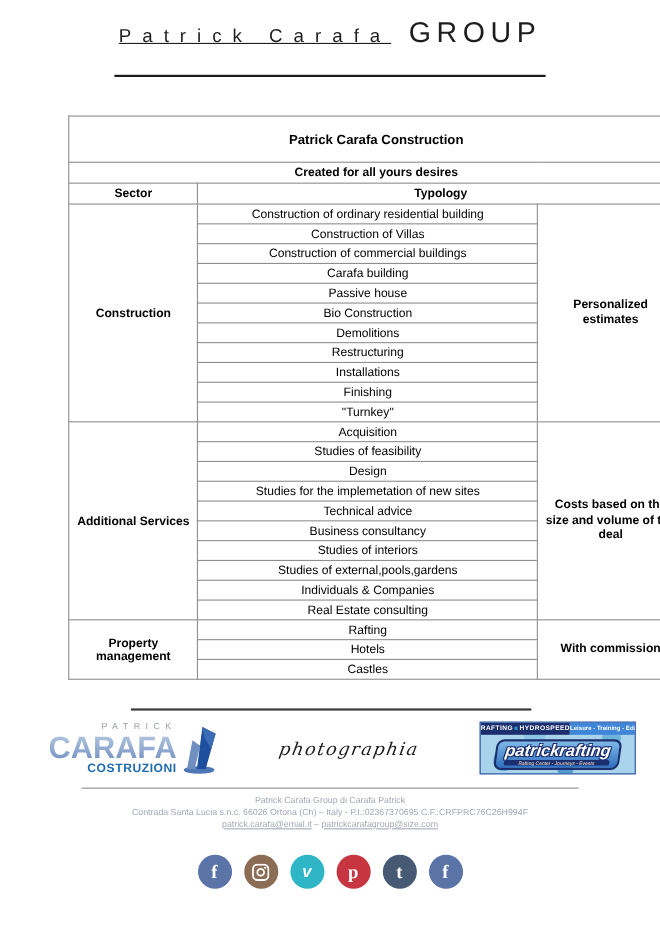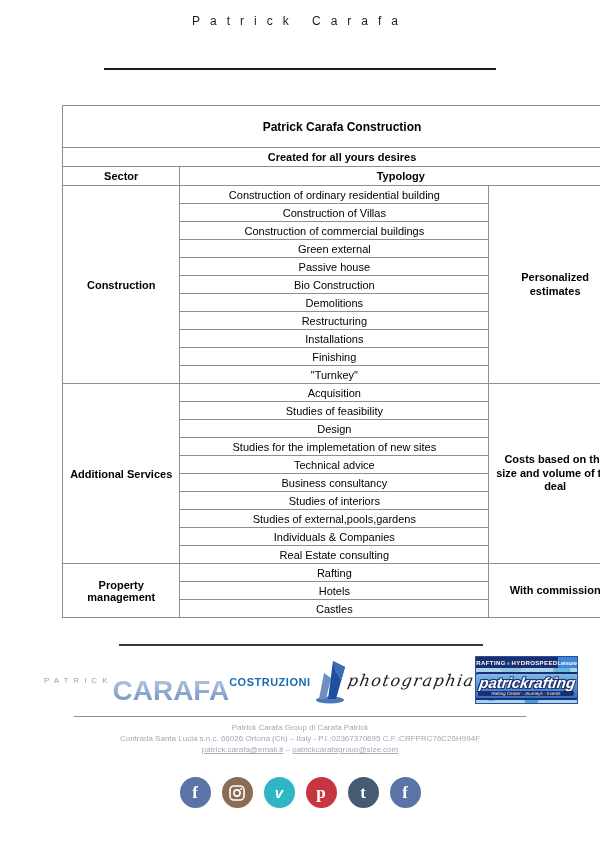--- a/index.html
+++ b/index.html
@@ -2,40 +2,40 @@
 <html><head>
 <meta charset="utf-8">
 <style>
   * { margin:0; padding:0; box-sizing:border-box; }
   html,body { background:#ffffff; }
   body { font-family:"Liberation Sans", sans-serif; }
   .page { position:relative; width:600px; height:848px; background:#fff; overflow:hidden; }
 
   
   .brand { position:absolute; top:14px; left:0; right:0; display:flex; justify-content:center; align-items:baseline; gap:16px; color:#1d1d1d; }
-  .brand-first { font-size:12px; letter-spacing:10px; font-weight:400; }
+  .brand-first { font-size:17px; letter-spacing:10px; font-weight:400;text-decoration:underline; }
   .brand-last  { font-size:26px; letter-spacing:5px;  font-weight:400; }
   .rule-top { position:absolute; top:68px; left:104px; width:392px; height:2px; background:#1b1b1b; }
 
   
   .services { position:absolute; top:105px; left:62px; width:560px; border-collapse:collapse; color:#000; font-size:11px; }
   .services td { border:1px solid #8e8e8e; text-align:center; vertical-align:middle; padding:0 6px; }
   .title-row td    { height:42px; font-weight:bold; font-size:12px; }
   .subtitle-row td { height:19px; font-weight:bold; }
   .head-row td     { height:19px; font-weight:bold; }
   .services .typ-cell    { height:18px; font-weight:normal;margin-top:32px; }
   .services .sector-cell { font-weight:bold; }
   .services .note-cell   { font-weight:bold; line-height:1.25; }
 
   
   .rule-mid { position:absolute; top:644px; left:119px; width:364px; height:2px; background:#3a3a3a; }
   .logos { position:absolute; top:650px; left:44px; width:534px; height:60px; display:flex; align-items:center; justify-content:space-between; }
 
   .logo-carafa { display:flex; align-items:flex-end; gap:4px; }
-  .carafa-text { display:flex; flex-direction:row; align-items:flex-start; line-height:1; }
+  .carafa-text { display:flex; flex-direction:column; align-items:flex-end; line-height:1; }
   .carafa-top  { font-size:8px; letter-spacing:5px; color:#9aa0a6; margin-bottom:1px; }
   .carafa-main { font-size:28px; font-weight:bold; letter-spacing:0px;
                  background:linear-gradient(#b7c9e2,#6f8fc0); -webkit-background-clip:text; background-clip:text; color:transparent; }
   .carafa-sub  { font-size:11px; font-weight:bold; color:#1e6ab0; letter-spacing:0.5px; }
 
   .logo-photo { font-family:"DejaVu Serif", serif; font-style:italic; font-size:16px; color:#1a1a1a;
                 transform:skewX(-10deg); letter-spacing:1.5px; }
 
   .logo-rafting { width:142px; height:48px; border:1px solid #2a4f9e; display:flex; flex-direction:column; overflow:hidden;
                   background:#a9d3ea;
@@ -68,20 +68,21 @@
   .social-glyph-serif { font-family:"Liberation Serif", serif; font-weight:bold; color:#fff; font-size:17px; line-height:1; }
   .social-glyph-v { font-weight:bold; font-style:italic; color:#fff; font-size:15px; line-height:1; }
 </style>
 </head>
 <body>
 
 <div class="page">
 
   <div class="brand">
     <span class="brand-first">Patrick Carafa</span>
+    <span class="brand-last">GROUP</span>
   </div>
   <div class="rule-top"></div>
 
   <table class="services">
     <colgroup>
         <col style="width:100px">
         <col style="width:263px">
         <col style="width:113px">
       </colgroup>
     <tbody>
@@ -101,21 +102,21 @@
           <td class="typ-cell">Construction of ordinary residential building</td>
           <td rowspan="11" class="note-cell">Personalized estimates</td>
         </tr>
         <tr>
           <td class="typ-cell">Construction of Villas</td>
         </tr>
         <tr>
           <td class="typ-cell">Construction of commercial buildings</td>
         </tr>
         <tr>
-          <td class="typ-cell">Green external</td>
+          <td class="typ-cell">Carafa building</td>
         </tr>
         <tr>
           <td class="typ-cell">Passive house</td>
         </tr>
         <tr>
           <td class="typ-cell">Bio Construction</td>
         </tr>
         <tr>
           <td class="typ-cell">Demolitions</td>
         </tr>

